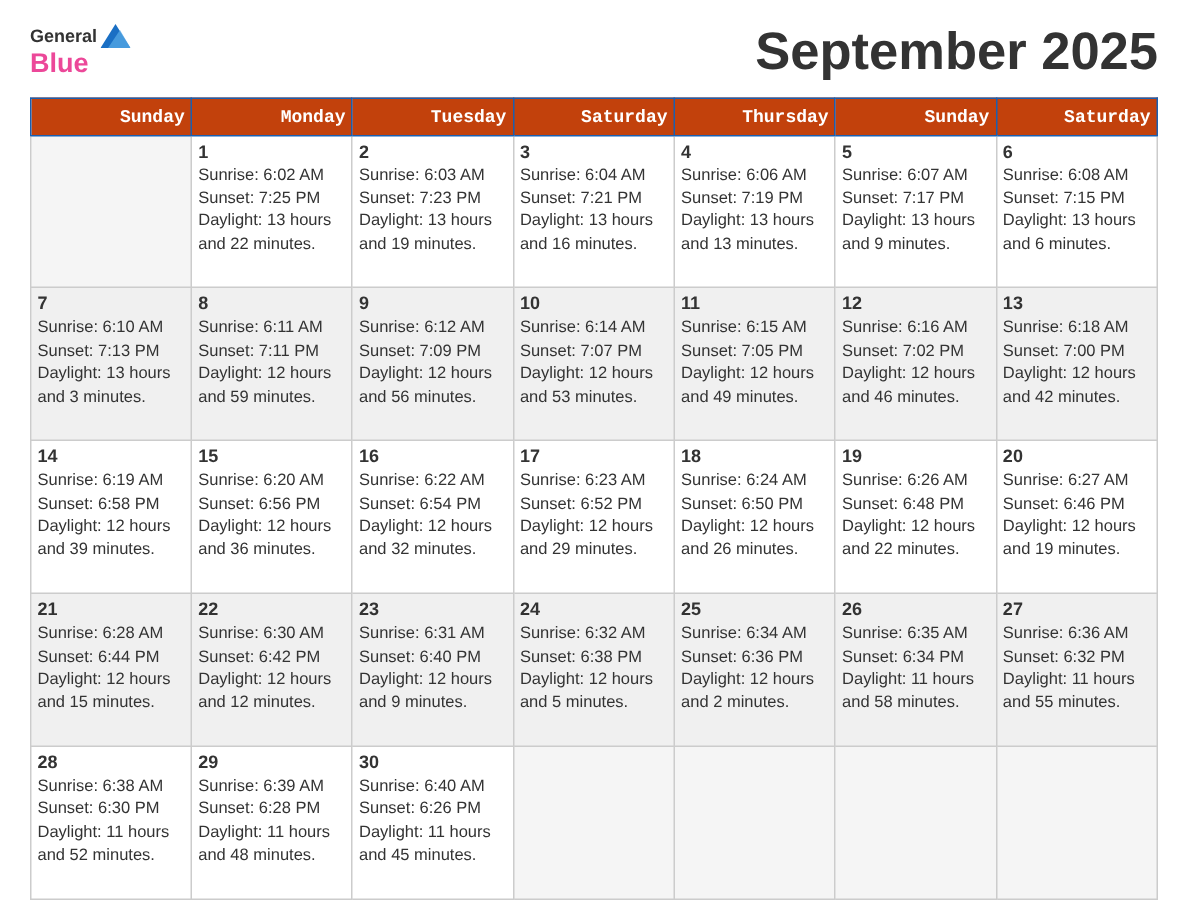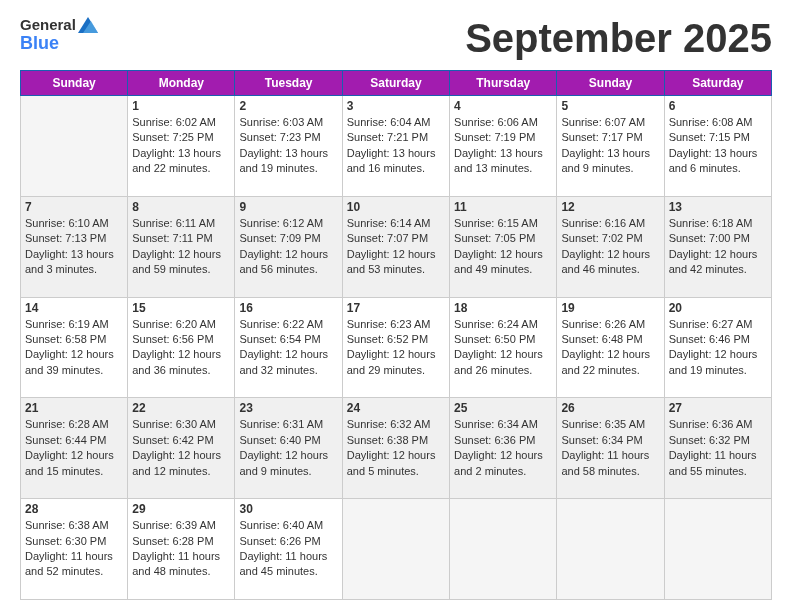--- a/index.html
+++ b/index.html
@@ -26,60 +26,61 @@
     .logo {
       display: flex;
       flex-direction: column;
       align-items: flex-start;
     }
     .logo-text {
       display: flex;
       align-items: center;
     }
     .logo-general {
-      font-size: 15px;
+      font-size: 12px;
       font-weight: bold;
       color: #333;
     }
     .logo-blue {
       font-size: 18px;
       font-weight: bold;
-      color: #3b82f6;
+      color: #ec4899;
     }
     .logo-icon {
       width: 20px;
       height: 16px;
       margin-left: 2px;
     }
     .title-block {
       text-align: right;
     }
     .month-title {
-      font-size: 40px;
+      font-size: 35px;
       font-weight: bold;
       color: #333;
       line-height: 1.1;
     }
     .subtitle {
       font-size: 14px;
       color: #555;
     }
     .calendar {
       width: 100%;
       border-collapse: collapse;
       flex: 1;
     }
     .calendar th {
-      background-color: #a21caf;
+      background-color: #c2410c;
       color: #fff;
       font-size: 12px;
       font-weight: bold;
       padding: 5px 4px;
-      text-align: center;
+      text-align: right;
       border: 1px solid #1a5fb0;
+      font-family: Liberation Mono, monospace;
     }
     .calendar td {
       border: 1px solid #ccc;
       vertical-align: top;
       padding: 3px 4px;
       width: 108px;
       font-size: 10px;
       color: #333;
       background: #fff;
       height: 82px;

